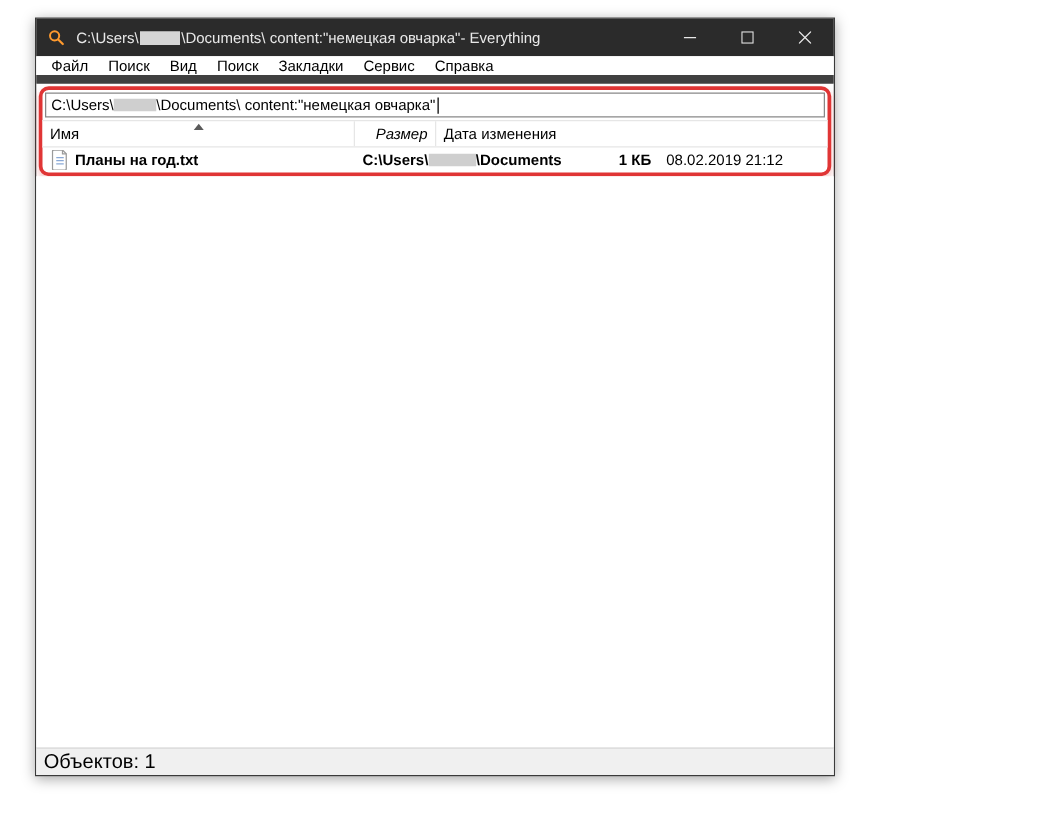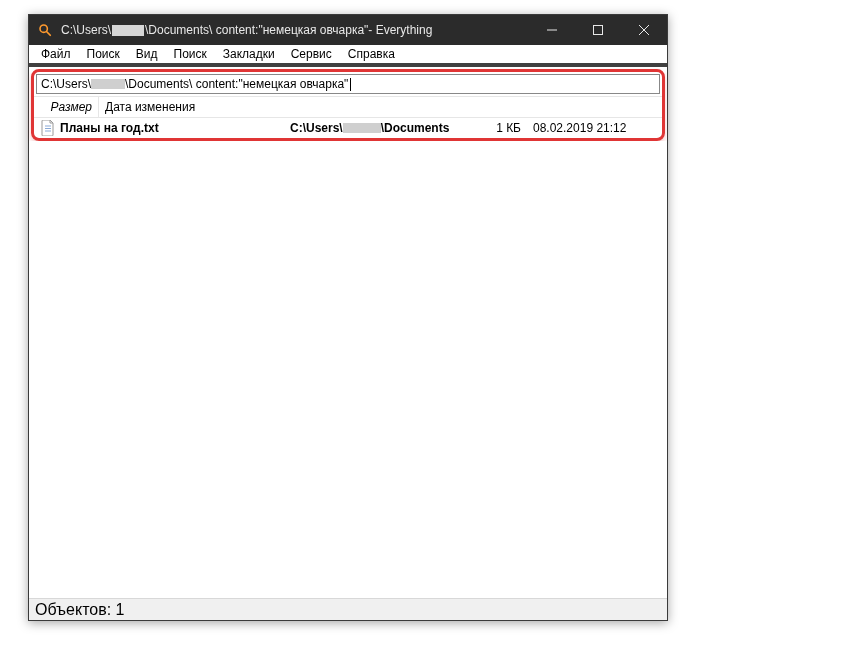--- a/index.html
+++ b/index.html
@@ -50,21 +50,21 @@
   .titlebar-controls { display: flex; height: 100%; }
   .tb-btn {
     width: 46px; height: 100%;
     display: flex; align-items: center; justify-content: center;
     color: #e8e8e8;
   }
   .tb-btn svg { width: 10px; height: 10px; }
   .menubar {
     height: 22px;
     background: #fff;
-    border-bottom: 4px solid #404040;
+    border-bottom: 7px solid #404040;
     display: flex;
     align-items: center;
     padding: 0 4px;
     font-size: 12px;
     color: #000;
   }
   .menu-item { padding: 2px 8px; }
   .highlight-wrap {
     border: 3px solid #e03535;
     border-radius: 8px;
@@ -135,21 +135,21 @@
   .row {
     display: flex;
     height: 20px;
     align-items: center;
     font-size: 12px;
     color: #000;
   }
   .cell { padding: 0 6px; display: flex; align-items: center; }
   .cell-name { width: 250px; font-weight: bold; }
   .cell-path { flex: 1; font-weight: bold; }
-  .cell-size { width: 65px; justify-content: flex-end; }
+  .cell-size { width: 65px; justify-content: flex-end; font-weight: bold; }
   .cell-date { width: 135px; }
   .file-icon {
     width: 16px; height: 16px;
     margin-right: 4px;
     display: flex; align-items: center; justify-content: center;
   }
   .file-icon svg { width: 14px; height: 16px; }
   .redact-path {
     display: inline-block;
     width: 38px; height: 10px;
@@ -225,20 +225,24 @@
     <div class="search-row">
       <div class="search-input">
         <span>C:\Users\</span>
           <span class="redact-search"></span>
           <span>\Documents\ content:"немецкая овчарка"</span>
           <span class="cursor"></span>
       </div>
     </div>
 
     <div class="columns">
+      <div class="col col-name">
+        <span>Имя</span>
+        <span class="sort-arrow"></span>
+      </div>
       <div class="col col-size">
           <span>Размер</span>
         </div>
       <div class="col col-date">
           <span>Дата изменения</span>
         </div>
     </div>
 
     <div class="row">
       <div class="cell cell-name">

